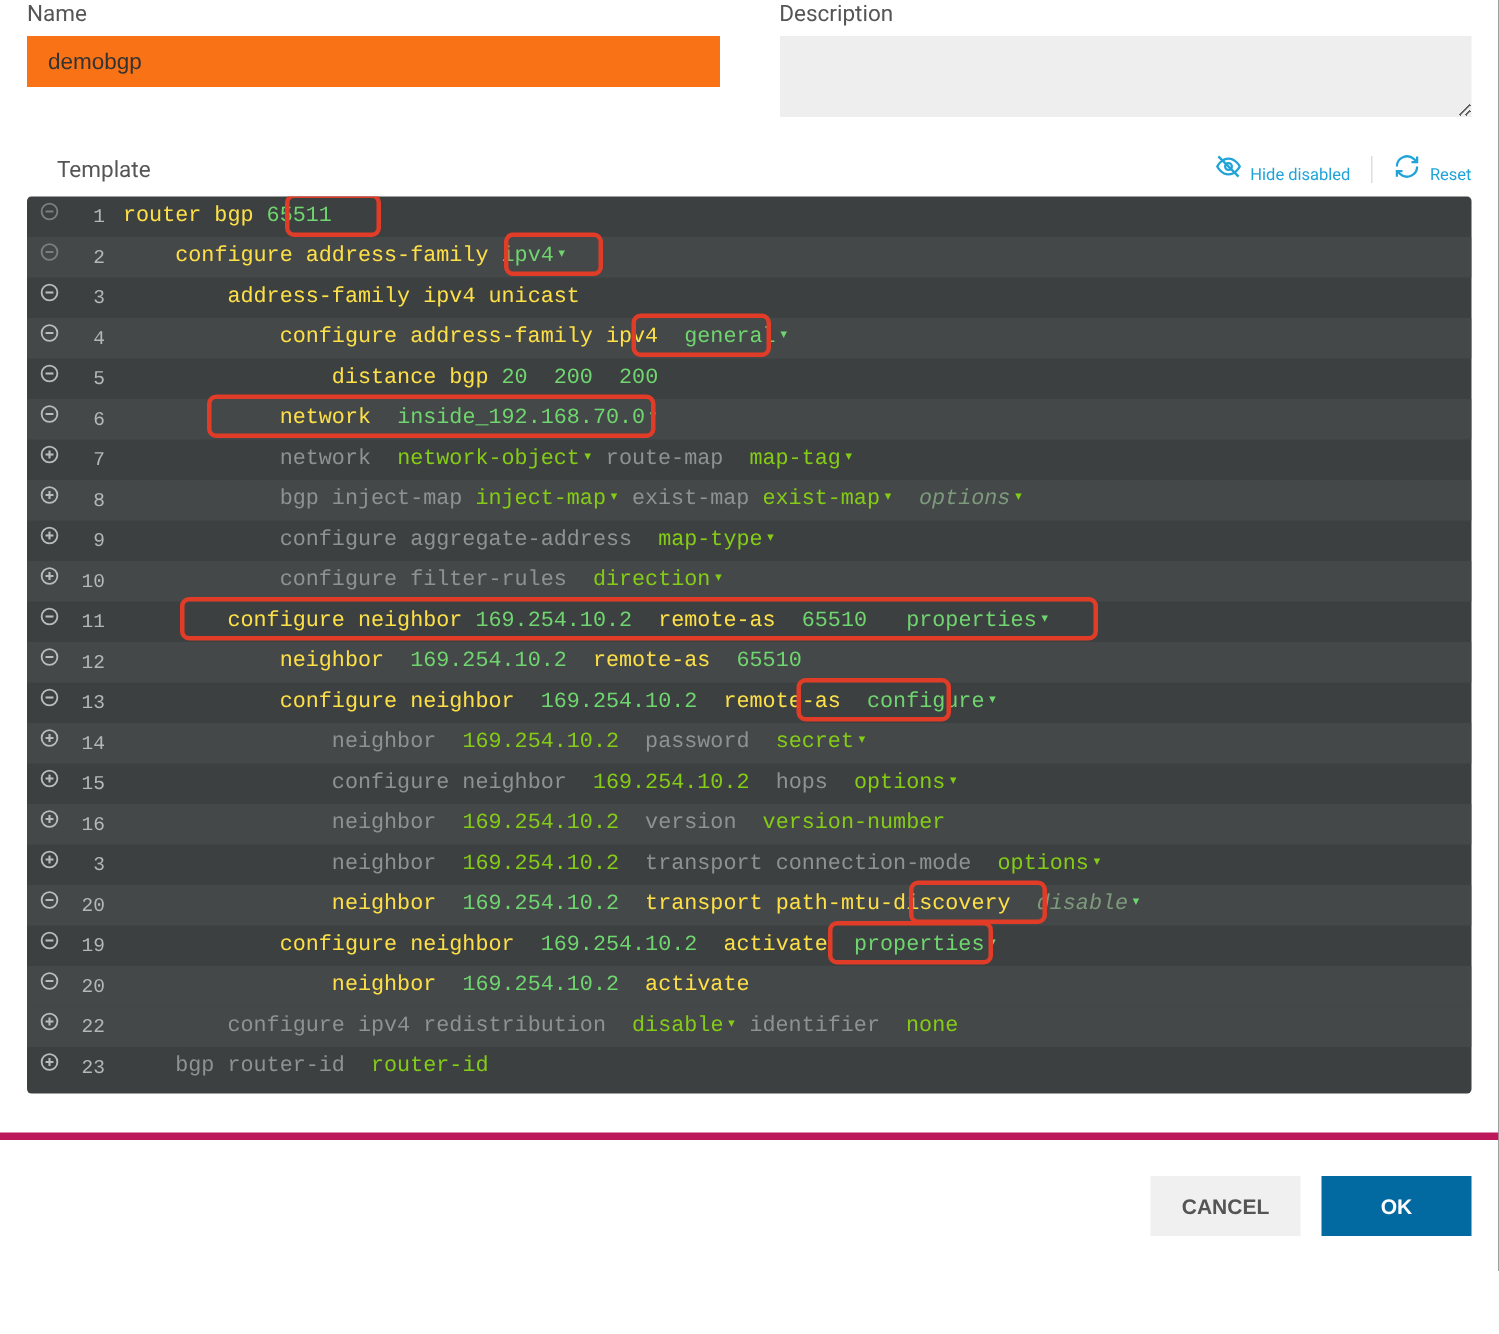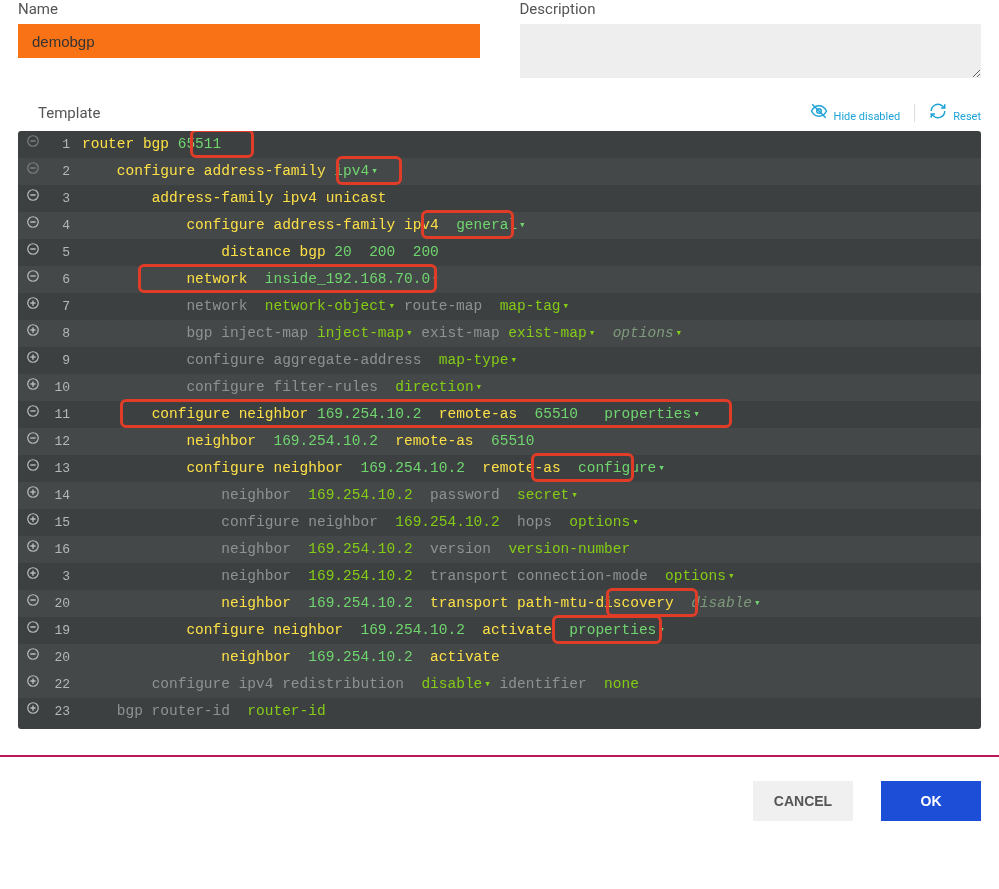--- a/index.html
+++ b/index.html
@@ -22,24 +22,24 @@
   .gutter-icon svg { width: 14px; height: 14px; }
   .line-num { width: 34px; text-align: right; color: #b3b7b7; padding-right: 12px; font-size: 13px; }
   .code-content { flex: 1; white-space: pre; position: relative; }
   .tok-kw { color: #fde047; }
   .tok-val { color: #6fd66f; }
   .tok-dim { color: #8d9292; }
   .tok-dim-val { color: #84cc16; }
   .tok-dim-i { color: #7d9a7d; font-style: italic; }
   .chev { font-size: 11px; vertical-align: middle; margin-left: 2px; }
   .hl-box { position: absolute; border: 3px solid #e13c28; border-radius: 6px; pointer-events: none; }
-  .footer { display: flex; justify-content: flex-end; gap: 28px; padding: 24px 18px 22px 2px; margin-top: 26px; border-top: 2px solid #be185d; }
+  .footer { display: flex; justify-content: flex-end; gap: 14px; padding: 24px 18px 22px 2px; margin-top: 26px; border-top: 5px solid #be185d; }
   .btn { min-width: 100px; height: 40px; border: none; font-size: 14px; font-weight: 600; cursor: pointer; }
   .btn-cancel { background: #f0f0f0; color: #555; }
-  .btn-ok { background: #1d4ed8; color: #fff; }
+  .btn-ok { background: #0369a1; color: #fff; }
 </style>
 </head>
 <body>
 
 <div class="form-row">
   <div class="form-col">
     <label class="form-label">Name</label>
     <input class="name-input" type="text" value="demobgp" style="">
   </div>
   <div class="form-col">

